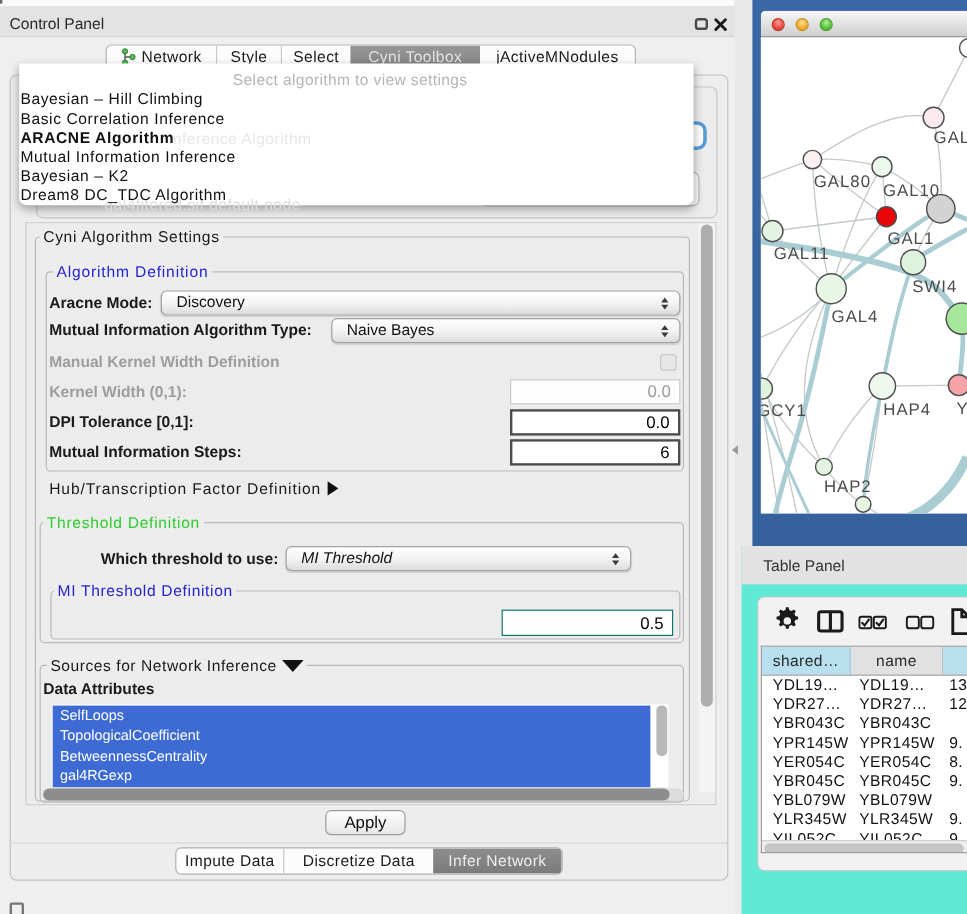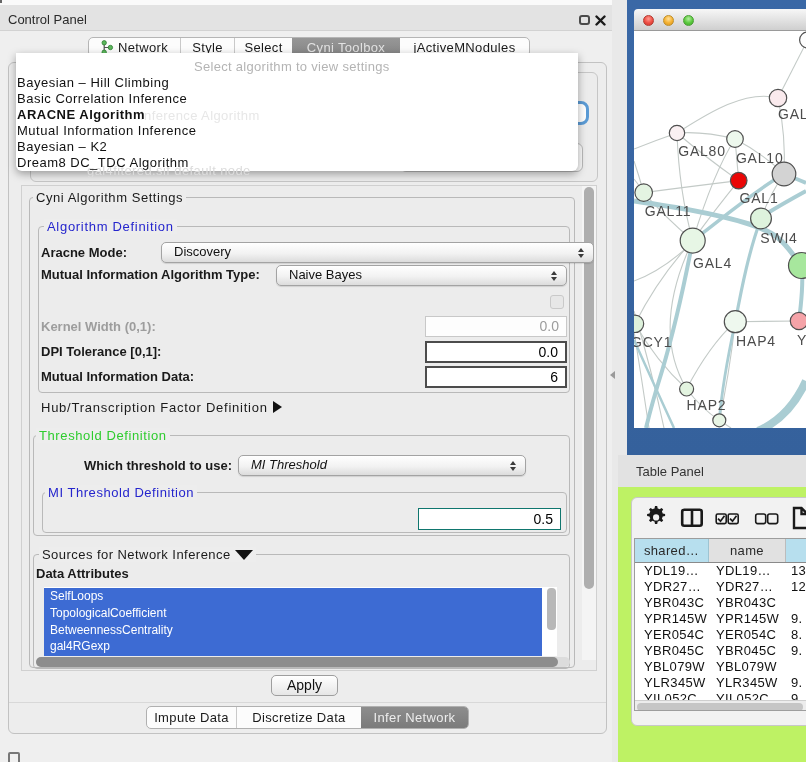--- a/index.html
+++ b/index.html
@@ -60,35 +60,36 @@
   <div class="abs" style="left:584px;top:187px;width:10px;height:402px;background:#aeaeae;border-radius:5px;"></div>
 
   <div class="group" style="left:29px;top:197px;width:546px;height:471px;">
     <span class="glabel" style="left:3px;color:#1a1a1a;letter-spacing:0.55px;">Cyni Algorithm Settings</span>
   </div>
 
   <div class="group" style="left:38px;top:226px;width:532px;height:167px;">
     <span class="glabel" style="left:5px;color:#2525cd;letter-spacing:0.7px;">Algorithm Definition</span>
   </div>
   <div class="row-label" style="left:41px;top:246px;">Aracne Mode:</div>
-  <div class="combo" style="left:134px;top:242px;width:433px;height:21px;margin-left:27px;">Discovery<span class="carets">
+  <div class="combo" style="left:134px;top:242px;width:433px;height:21px;">Discovery<span class="carets">
         <span class="up"></span>
         <span class="dn"></span>
       </span></div>
   <div class="row-label" style="left:41px;top:268px;">Mutual Information Algorithm Type:</div>
   <div class="combo" style="left:276px;top:265px;width:291px;height:21px;">Naive Bayes<span class="carets">
         <span class="up"></span>
         <span class="dn"></span>
       </span></div>
+  <div class="row-label" style="left:41px;top:295px;color:#9d9d9d;">Manual Kernel Width Definition</div>
   <div class="abs" style="left:550px;top:295px;width:14px;height:14px;background:#e7e7e7;border:1px solid #c9c9c9;border-radius:3px;"></div>
   <div class="row-label" style="left:41px;top:320px;color:#9d9d9d;">Kernel Width (0,1):</div>
   <div class="fld" style="left:425px;top:316px;width:142px;height:21px;border:1px solid #c8c8c8;color:#9c9c9c;line-height:19px;background:#fdfdfd;">0.0</div>
   <div class="row-label" style="left:41px;top:345px;">DPI Tolerance [0,1]:</div>
   <div class="fld" style="left:425px;top:341px;width:142px;height:22px;border:2px solid #4c4c4c;color:#000;line-height:18px;">0.0</div>
-  <div class="row-label" style="left:41px;top:370px;">Mutual Information Data:</div>
+  <div class="row-label" style="left:41px;top:370px;">Mutual Information Steps:</div>
   <div class="fld" style="left:425px;top:366px;width:142px;height:22px;border:2px solid #4c4c4c;color:#000;line-height:18px;">6</div>
 
   <div class="abs" style="left:41px;top:400px;font-size:13px;color:#1a1a1a;letter-spacing:0.75px;">Hub/Transcription Factor Definition</div>
   <div class="abs" style="left:273px;top:401px;width:0;height:0;border-top:6px solid transparent;border-bottom:6px solid transparent;border-left:9px solid #111;"></div>
 
   <div class="group" style="left:33px;top:435px;width:537px;height:101px;">
     <span class="glabel" style="left:2px;color:#2ecc2e;letter-spacing:0.6px;">Threshold Definition</span>
   </div>
   <div class="row-label" style="left:62px;top:459px;width:170px;text-align:right;">Which threshold to use:</div>
   <div class="combo" style="left:238px;top:455px;width:288px;height:21px;font-style:italic;">MI Threshold<span class="carets">
@@ -207,21 +208,21 @@
         <text x="78.5" y="237" text-anchor="middle">GAL4</text>
         <text x="17.6" y="316" text-anchor="middle">GCY1</text>
         <text x="122" y="315" text-anchor="middle">HAP4</text>
         <text x="163" y="314">YJ</text>
         <text x="72.5" y="379" text-anchor="middle">HAP2</text>
       </g>
     </svg>
   </div>
 </div>
 
-<div class="abs" id="table-root" style="left:618px;top:455px;width:188px;height:307px;background:#bef264;">
+<div class="abs" id="table-root" style="left:618px;top:455px;width:188px;height:307px;background:#5eead4;">
   <div class="abs" style="left:0;top:0;width:188px;height:32px;background:#e2e2e2;"></div>
   <div class="abs" style="left:18px;top:9px;font-size:13px;color:#333;">Table Panel</div>
   <div class="abs" style="left:13px;top:42px;width:200px;height:229px;background:#f2f2f2;border:1px solid #c8c8c8;border-radius:6px;"></div>
 
   <svg class="abs" style="left:14px;top:46px;" width="174" height="32" viewBox="0 0 174 32">
     <g fill="#1a1a1a">
       <path d="M23 5 l2.2 0 0.5 2.4 a7 7 0 0 1 1.9 0.8 l2-1.3 1.6 1.6 -1.3 2 a7 7 0 0 1 0.8 1.9 l2.4 0.5 0 2.2 -2.4 0.5 a7 7 0 0 1 -0.8 1.9 l1.3 2 -1.6 1.6 -2-1.3 a7 7 0 0 1 -1.9 0.8 l-0.5 2.4 -2.2 0 -0.5-2.4 a7 7 0 0 1 -1.9-0.8 l-2 1.3 -1.6-1.6 1.3-2 a7 7 0 0 1 -0.8-1.9 l-2.4-0.5 0-2.2 2.4-0.5 a7 7 0 0 1 0.8-1.9 l-1.3-2 1.6-1.6 2 1.3 a7 7 0 0 1 1.9-0.8 z"></path>
       <circle cx="24.1" cy="16.4" r="3.1" fill="#f2f2f2"></circle>
     </g>
     <g fill="none" stroke="#1a1a1a">

